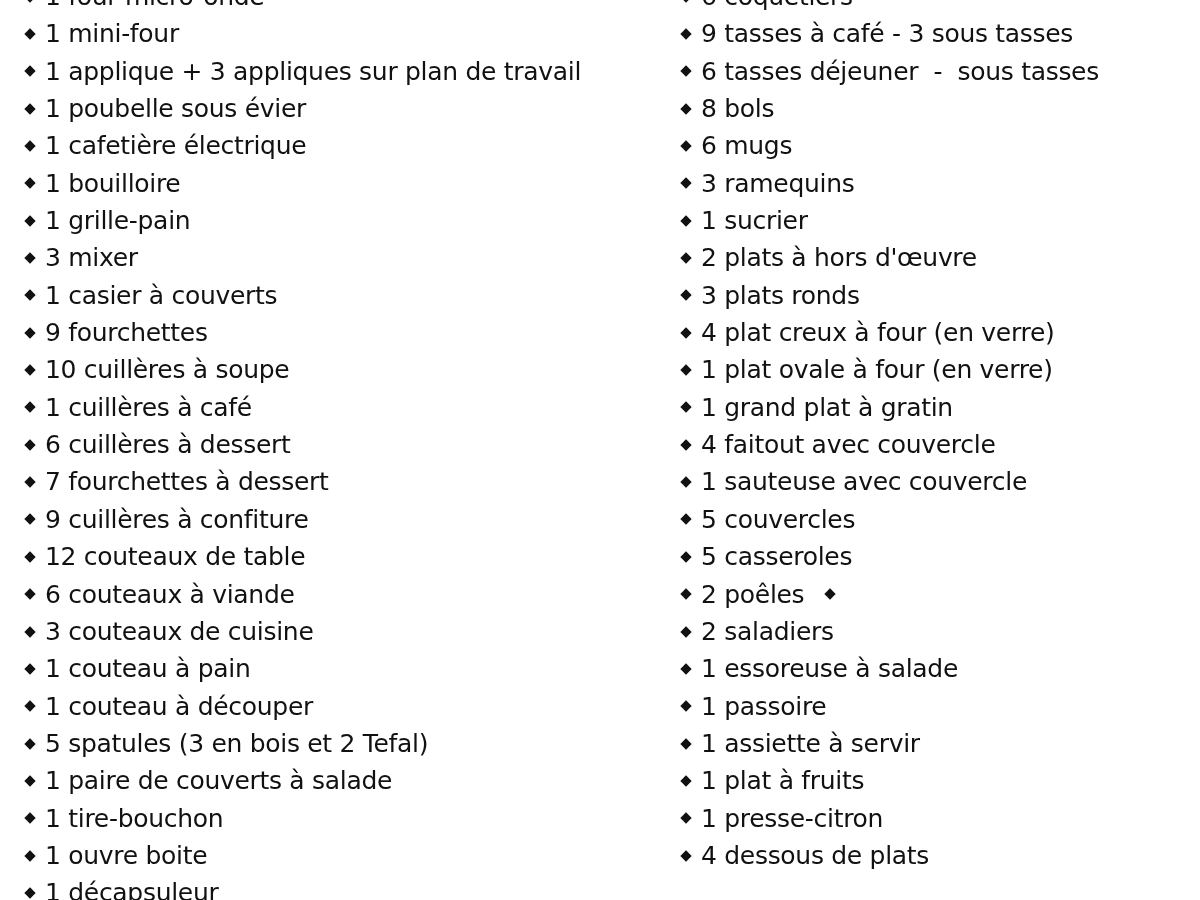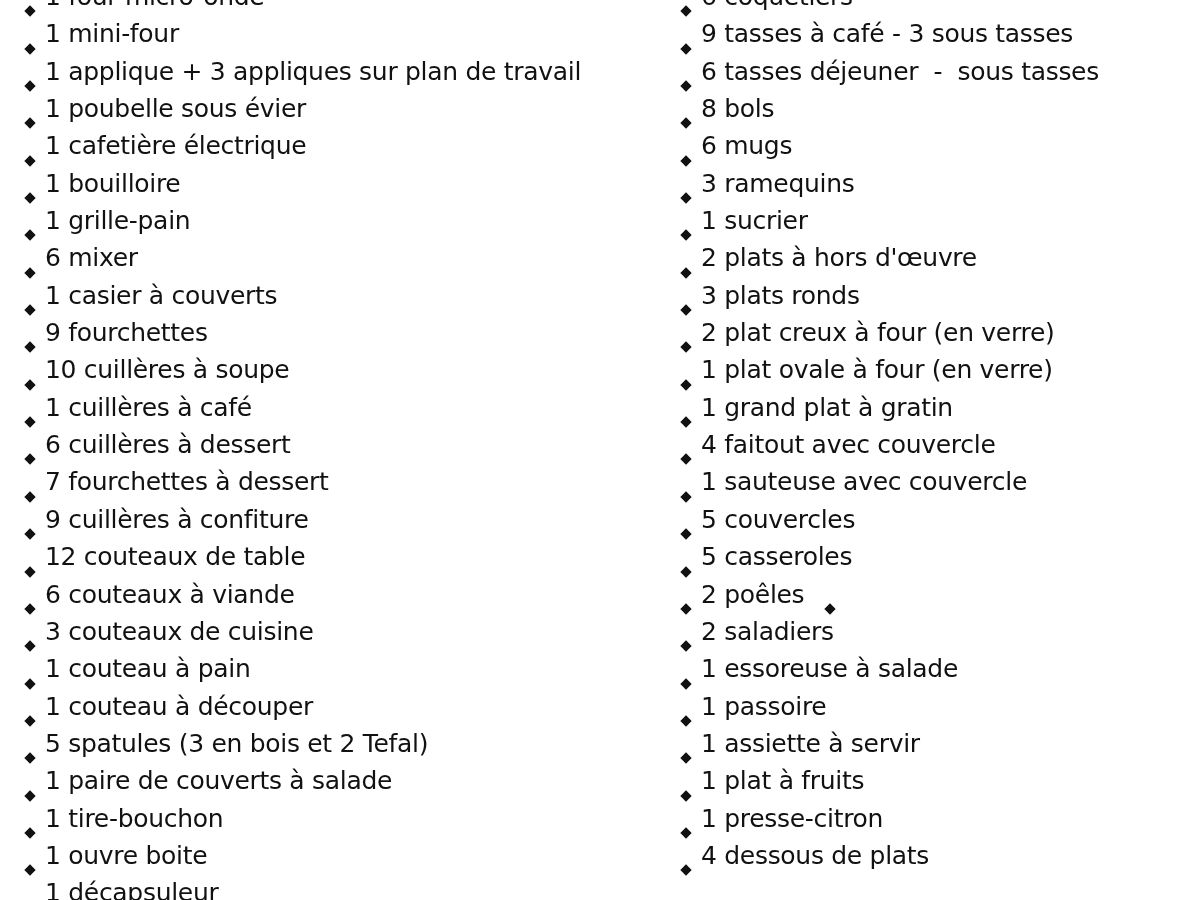--- a/index.html
+++ b/index.html
@@ -26,21 +26,21 @@
       padding: 0;
       list-style: none;
     }
     .col-left { left: 22px; }
     .col-right { left: 678px; }
     .item {
       height: 37.35px;
       line-height: 37.35px;
       white-space: pre;
       display: flex;
-      align-items: flex-end;
+      align-items: center;
     }
     .bullet {
       display: inline-block;
       width: 8px;
       height: 8px;
       background: #111111;
       transform: rotate(45deg);
       margin: 0 11px 0 4px;
       flex: 0 0 auto;
     }
@@ -56,21 +56,21 @@
 
 <div class="page">
   <ul class="col col-left">
     <li class="item"><span class="bullet"></span><span class="item-text">1 four micro-onde</span></li>
     <li class="item"><span class="bullet"></span><span class="item-text">1 mini-four</span></li>
     <li class="item"><span class="bullet"></span><span class="item-text">1 applique + 3 appliques sur plan de travail</span></li>
     <li class="item"><span class="bullet"></span><span class="item-text">1 poubelle sous évier</span></li>
     <li class="item"><span class="bullet"></span><span class="item-text">1 cafetière électrique</span></li>
     <li class="item"><span class="bullet"></span><span class="item-text">1 bouilloire</span></li>
     <li class="item"><span class="bullet"></span><span class="item-text">1 grille-pain</span></li>
-    <li class="item"><span class="bullet"></span><span class="item-text">6 mixer</span></li>
+    <li class="item"><span class="bullet"></span><span class="item-text">3 mixer</span></li>
     <li class="item"><span class="bullet"></span><span class="item-text">1 casier à couverts</span></li>
     <li class="item"><span class="bullet"></span><span class="item-text">9 fourchettes</span></li>
     <li class="item"><span class="bullet"></span><span class="item-text">10 cuillères à soupe</span></li>
     <li class="item"><span class="bullet"></span><span class="item-text">1 cuillères à café</span></li>
     <li class="item"><span class="bullet"></span><span class="item-text">6 cuillères à dessert</span></li>
     <li class="item"><span class="bullet"></span><span class="item-text">7 fourchettes à dessert</span></li>
     <li class="item"><span class="bullet"></span><span class="item-text">9 cuillères à confiture</span></li>
     <li class="item"><span class="bullet"></span><span class="item-text">12 couteaux de table</span></li>
     <li class="item"><span class="bullet"></span><span class="item-text">6 couteaux à viande</span></li>
     <li class="item"><span class="bullet"></span><span class="item-text">3 couteaux de cuisine</span></li>
@@ -86,21 +86,21 @@
   <ul class="col col-right">
     <li class="item"><span class="bullet"></span><span class="item-text">6 coquetiers</span></li>
     <li class="item"><span class="bullet"></span><span class="item-text">9 tasses à café - 3 sous tasses</span></li>
     <li class="item"><span class="bullet"></span><span class="item-text">6 tasses déjeuner  -  sous tasses</span></li>
     <li class="item"><span class="bullet"></span><span class="item-text">8 bols</span></li>
     <li class="item"><span class="bullet"></span><span class="item-text">6 mugs</span></li>
     <li class="item"><span class="bullet"></span><span class="item-text">3 ramequins</span></li>
     <li class="item"><span class="bullet"></span><span class="item-text">1 sucrier</span></li>
     <li class="item"><span class="bullet"></span><span class="item-text">2 plats à hors d'œuvre</span></li>
     <li class="item"><span class="bullet"></span><span class="item-text">3 plats ronds</span></li>
-    <li class="item"><span class="bullet"></span><span class="item-text">2 plat creux à four (en verre)</span></li>
+    <li class="item"><span class="bullet"></span><span class="item-text">4 plat creux à four (en verre)</span></li>
     <li class="item"><span class="bullet"></span><span class="item-text">1 plat ovale à four (en verre)</span></li>
     <li class="item"><span class="bullet"></span><span class="item-text">1 grand plat à gratin</span></li>
     <li class="item"><span class="bullet"></span><span class="item-text">4 faitout avec couvercle</span></li>
     <li class="item"><span class="bullet"></span><span class="item-text">1 sauteuse avec couvercle</span></li>
     <li class="item"><span class="bullet"></span><span class="item-text">5 couvercles</span></li>
     <li class="item"><span class="bullet"></span><span class="item-text">5 casseroles</span></li>
     <li class="item"><span class="bullet"></span><span class="item-text">2 poêles</span><span class="bullet inline-bullet"></span></li>
     <li class="item"><span class="bullet"></span><span class="item-text">2 saladiers</span></li>
     <li class="item"><span class="bullet"></span><span class="item-text">1 essoreuse à salade</span></li>
     <li class="item"><span class="bullet"></span><span class="item-text">1 passoire</span></li>

